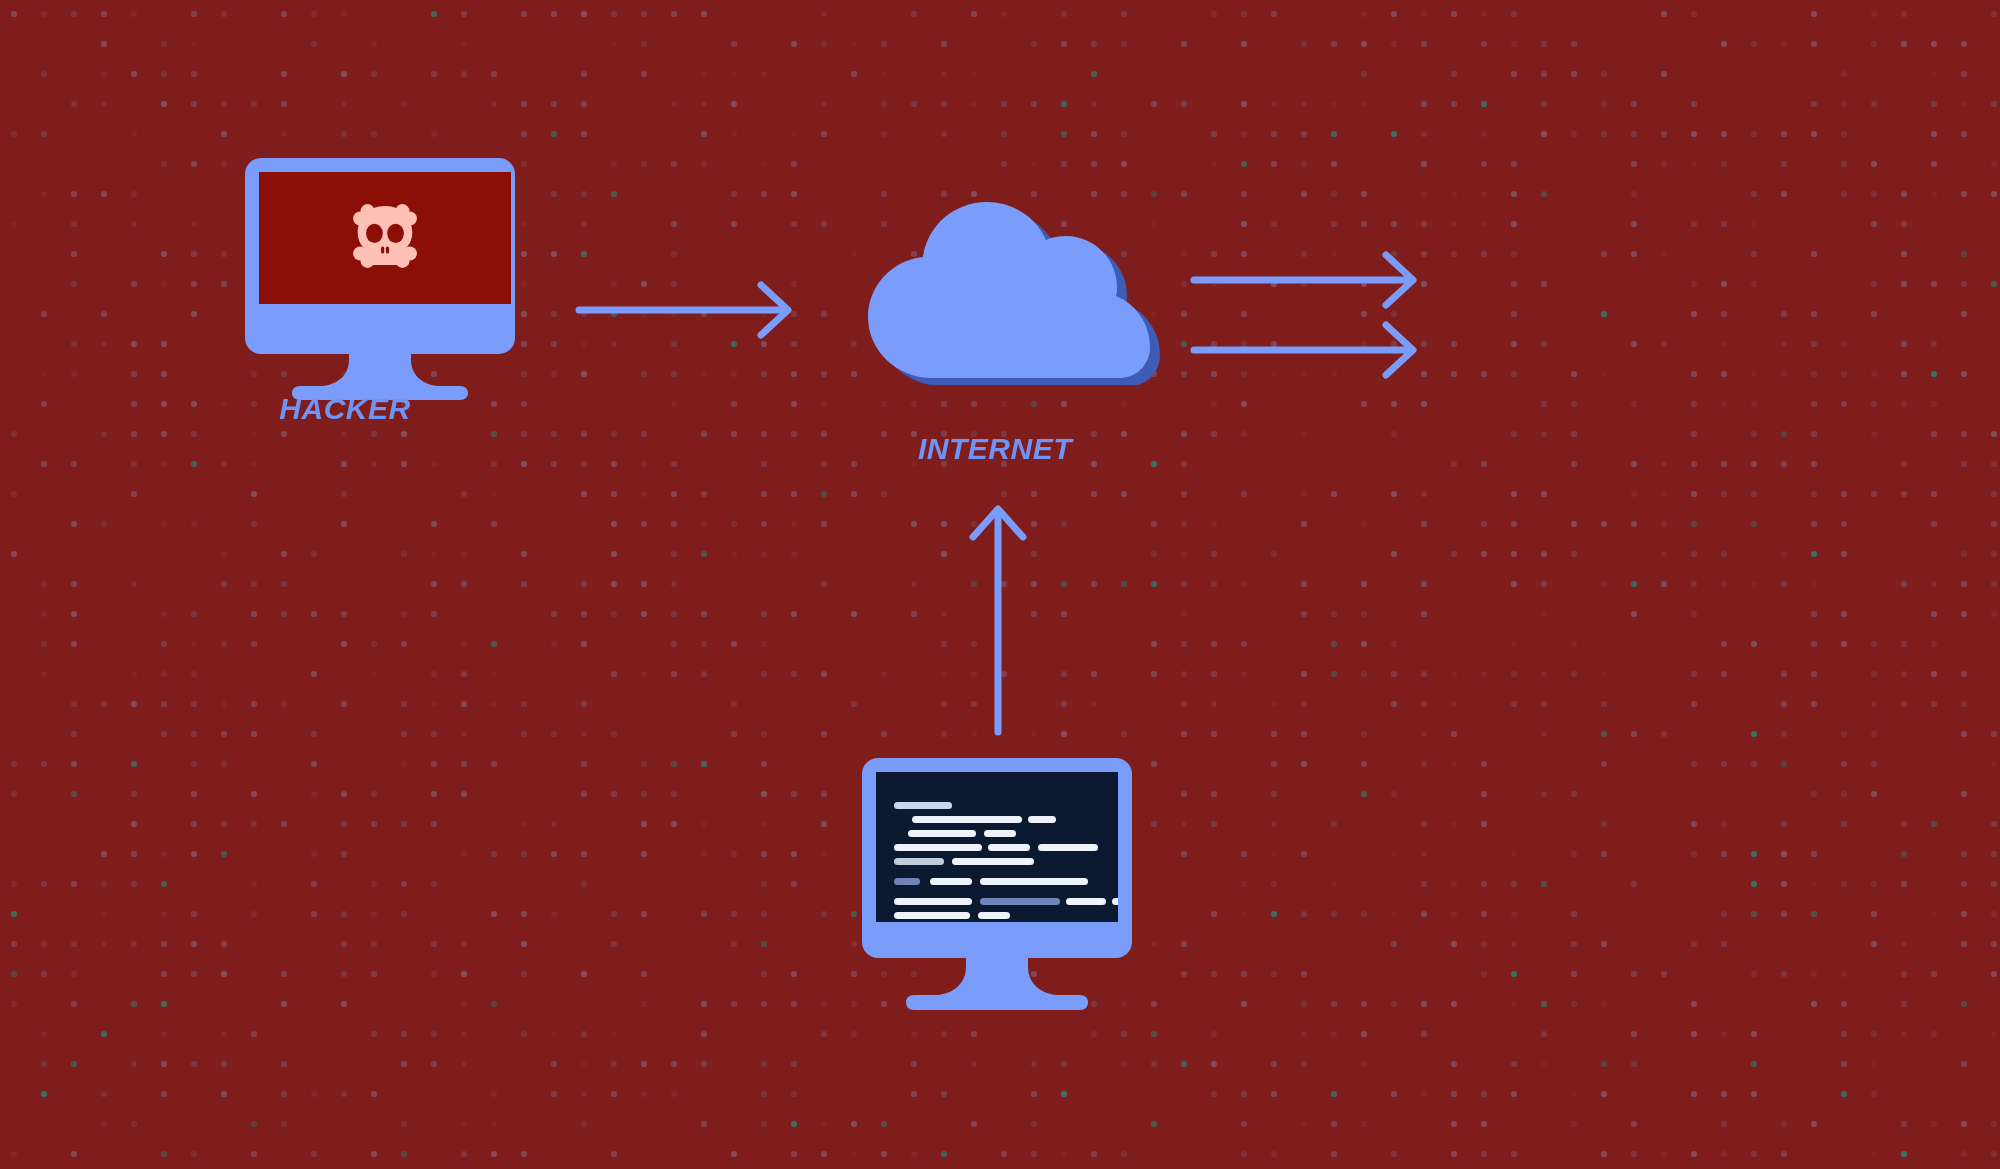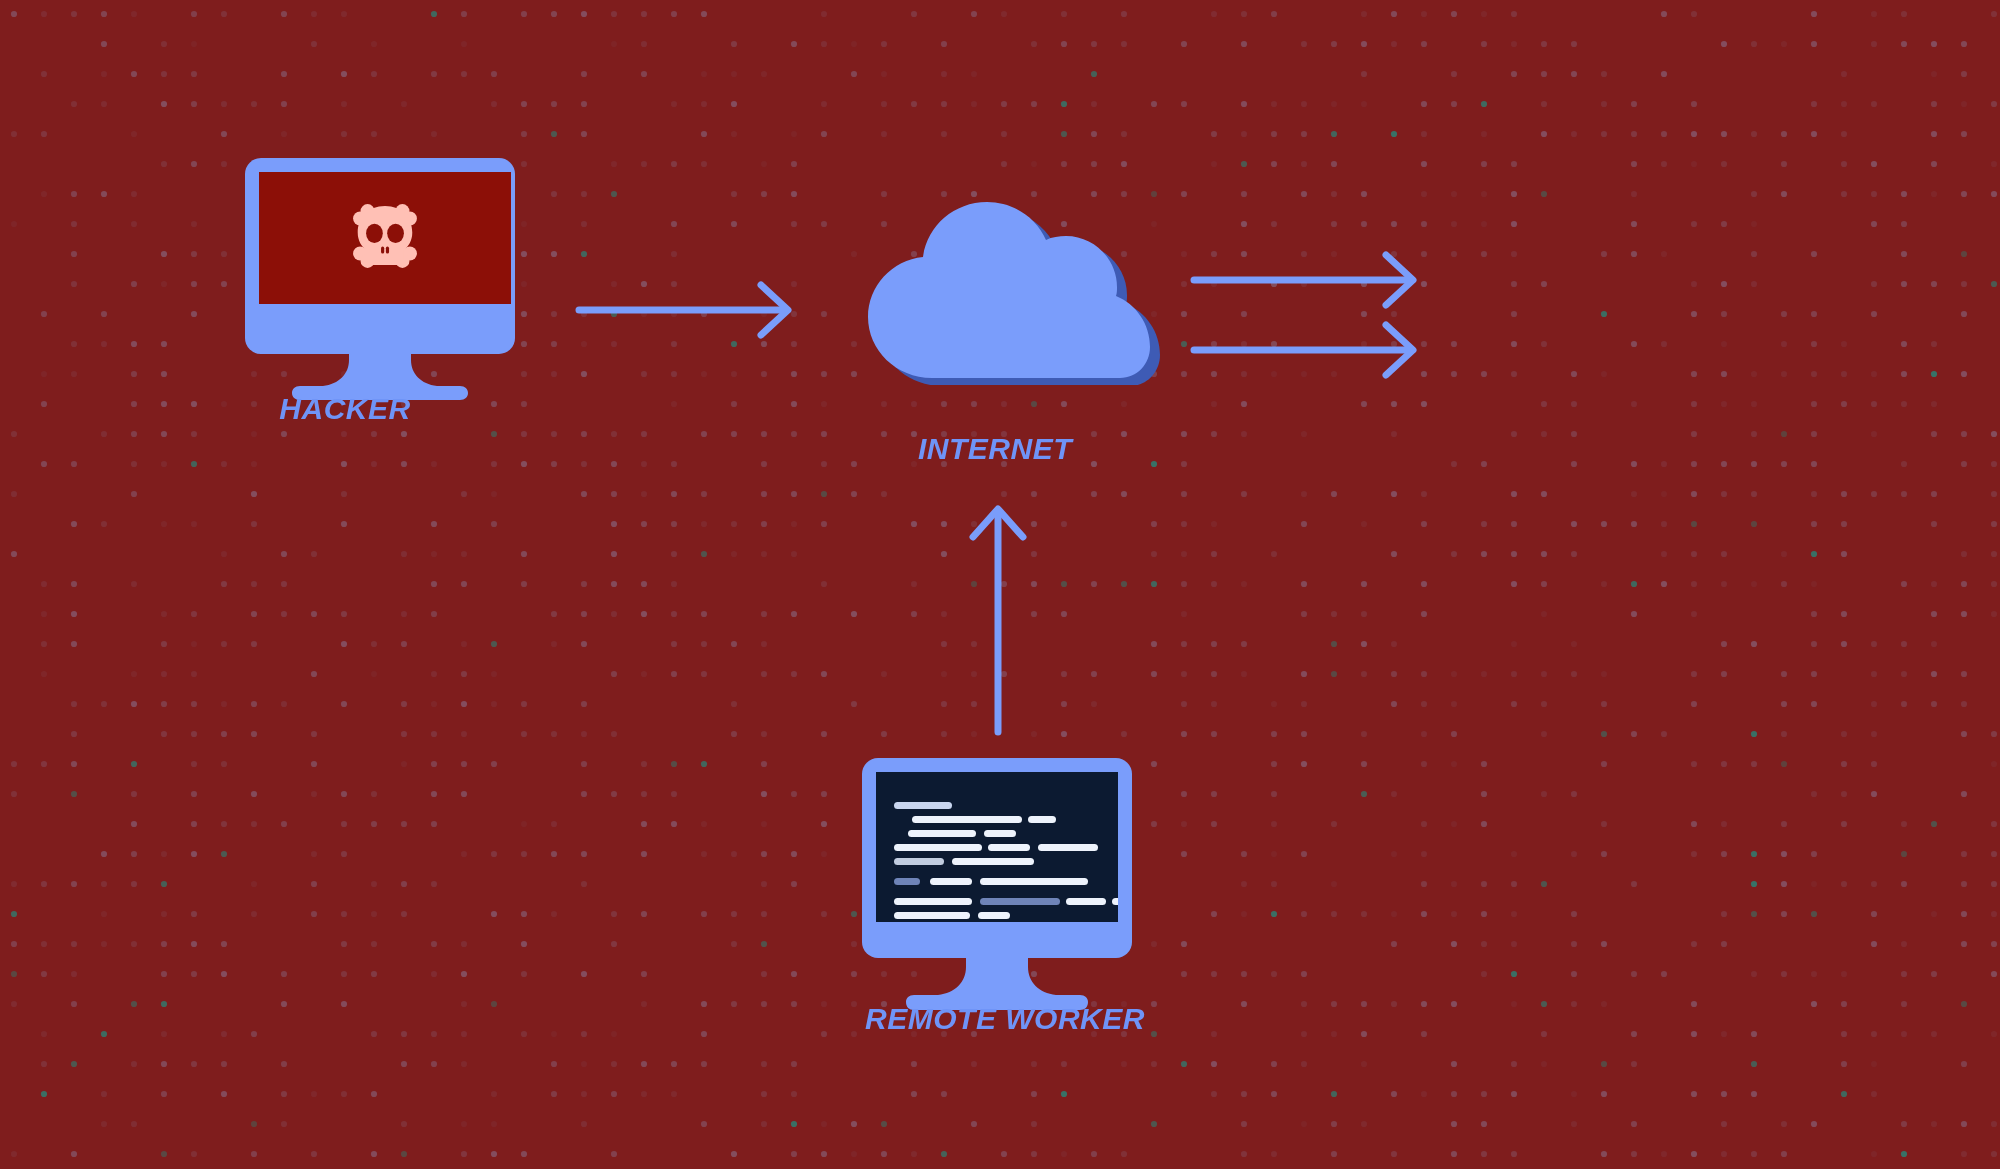--- a/index.html
+++ b/index.html
@@ -1720,16 +1720,15 @@
           <div class="code-row" style="left: 86px; top: 90px; width: 108px; background: rgb(238, 243, 252);"></div>
           <div class="code-row" style="left: 0px; top: 110px; width: 78px; background: rgb(238, 243, 252);"></div>
           <div class="code-row" style="left: 86px; top: 110px; width: 80px; background: rgb(111, 132, 184);"></div>
           <div class="code-row" style="left: 172px; top: 110px; width: 40px; background: rgb(238, 243, 252);"></div>
           <div class="code-row" style="left: 218px; top: 110px; width: 28px; background: rgb(238, 243, 252);"></div>
           <div class="code-row" style="left: 0px; top: 124px; width: 76px; background: rgb(238, 243, 252);"></div>
           <div class="code-row" style="left: 84px; top: 124px; width: 32px; background: rgb(238, 243, 252);"></div>
         </div>
     </div>
 
-    <div class="node-label" style="top:252px; left:-60px; width:470px;">REMOTE WORKER</div>
   </div>
 
 </div>
 
 </body></html>

